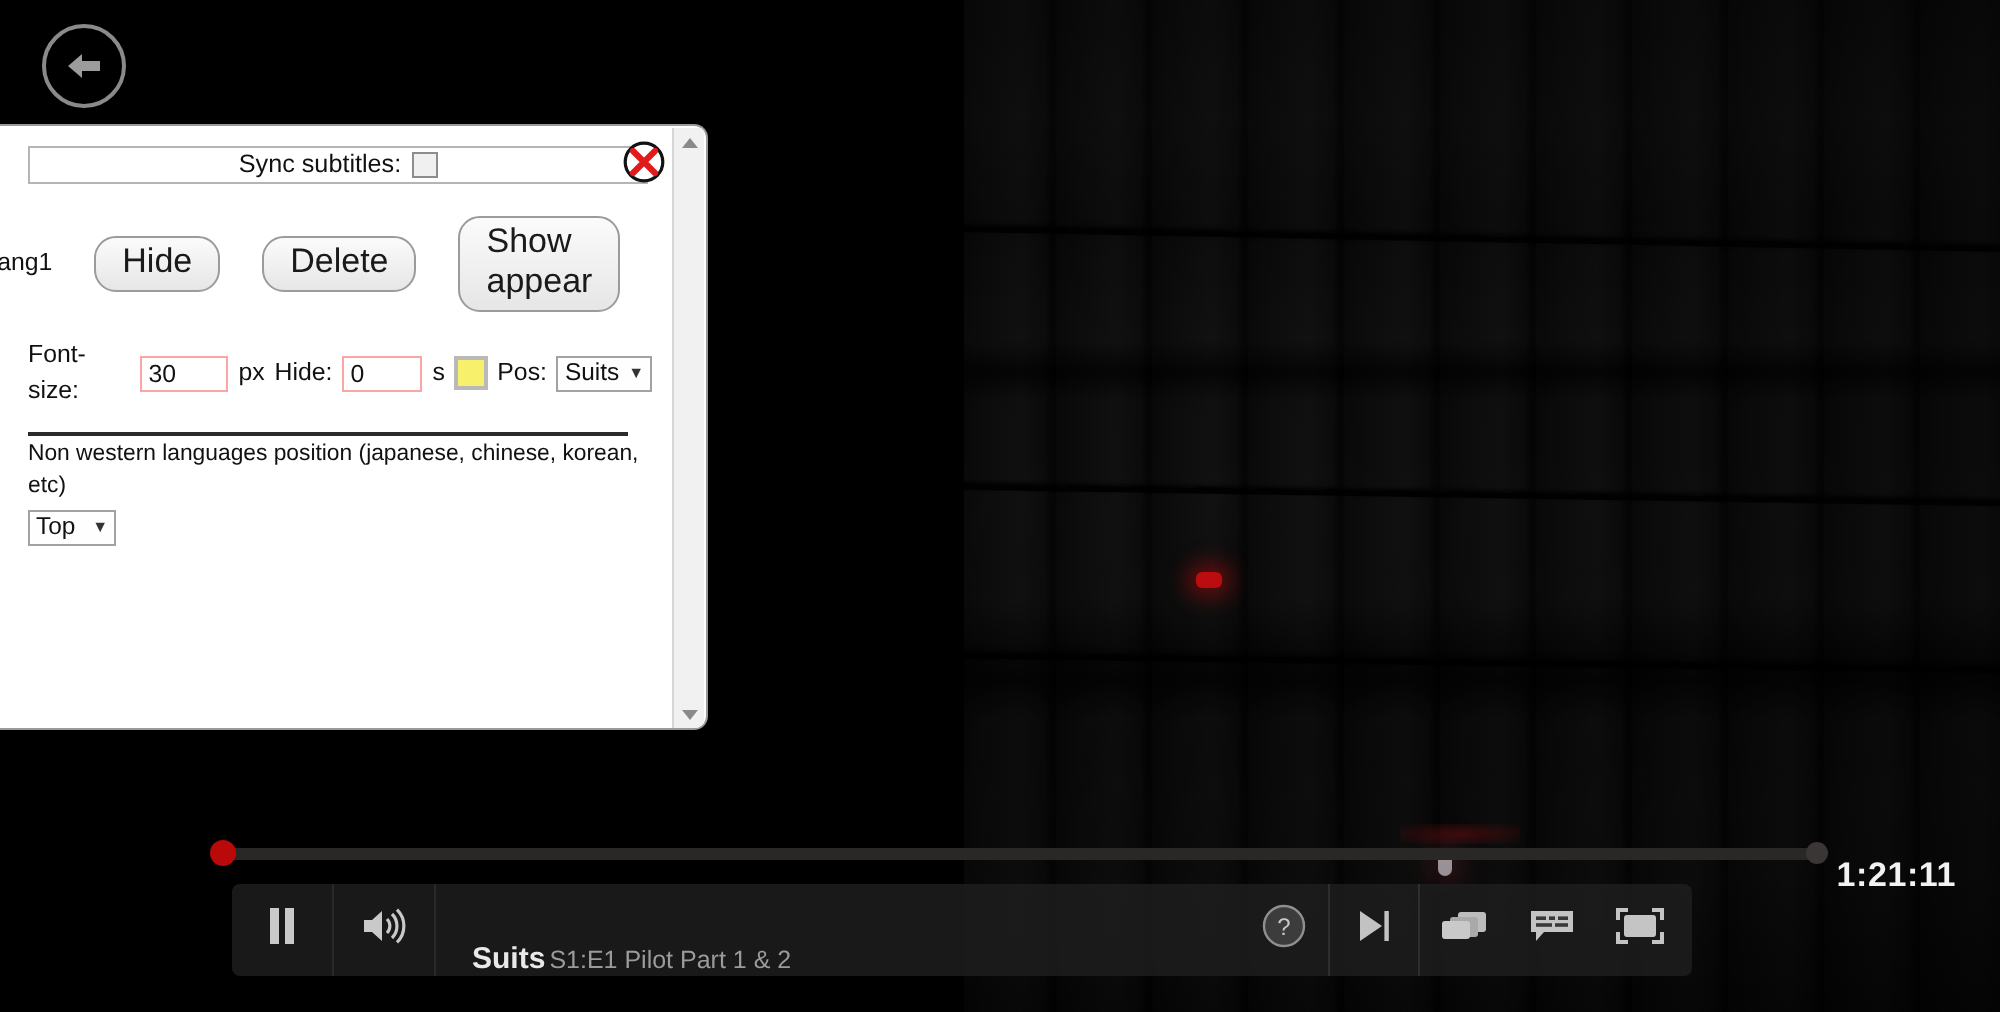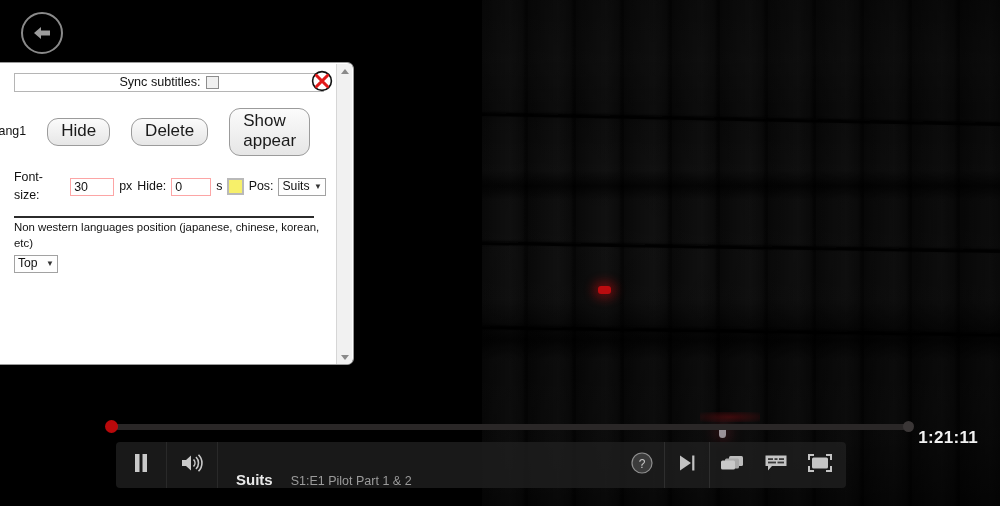--- a/index.html
+++ b/index.html
@@ -194,21 +194,21 @@
     overflow: hidden;
   }
   .show-title {
     color: #e9e9e9;
     font-size: 15px;
     font-weight: bold;
   }
   .ep-title {
     color: #9b9b9b;
     font-size: 12.5px;
-    margin-left: 18px;
+    margin-left: 2px;
   }
   .right-ctrls {
     display: flex;
     align-items: center;
     margin-right: 4px;
   }
   .rc {
     width: 44px; height: 46px;
     display: flex;
     align-items: center;

